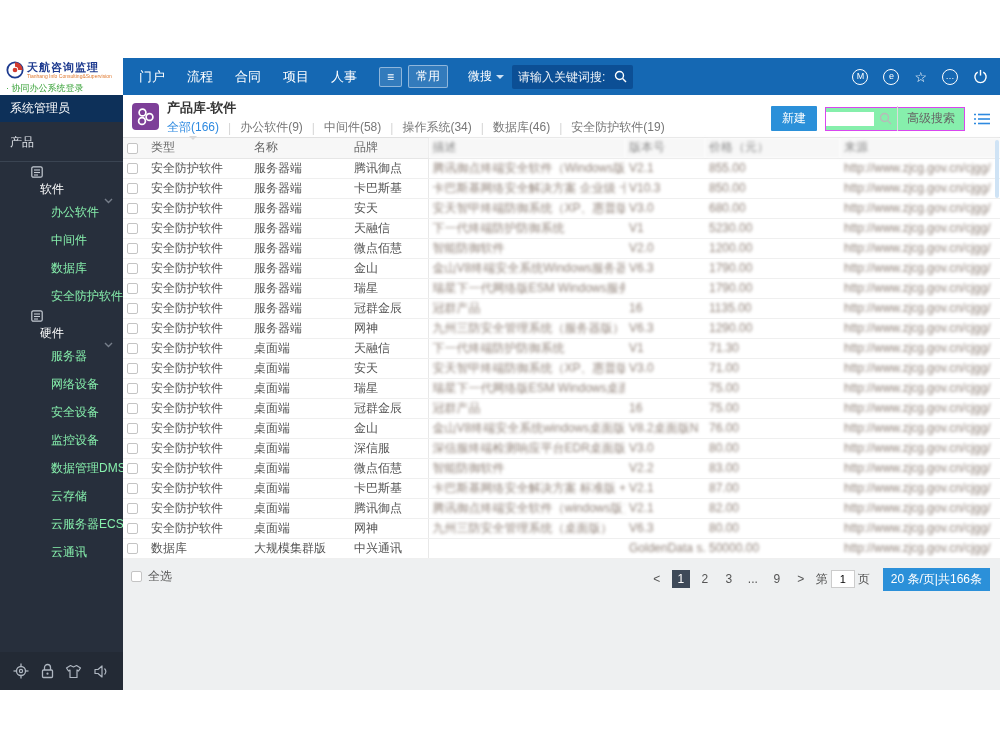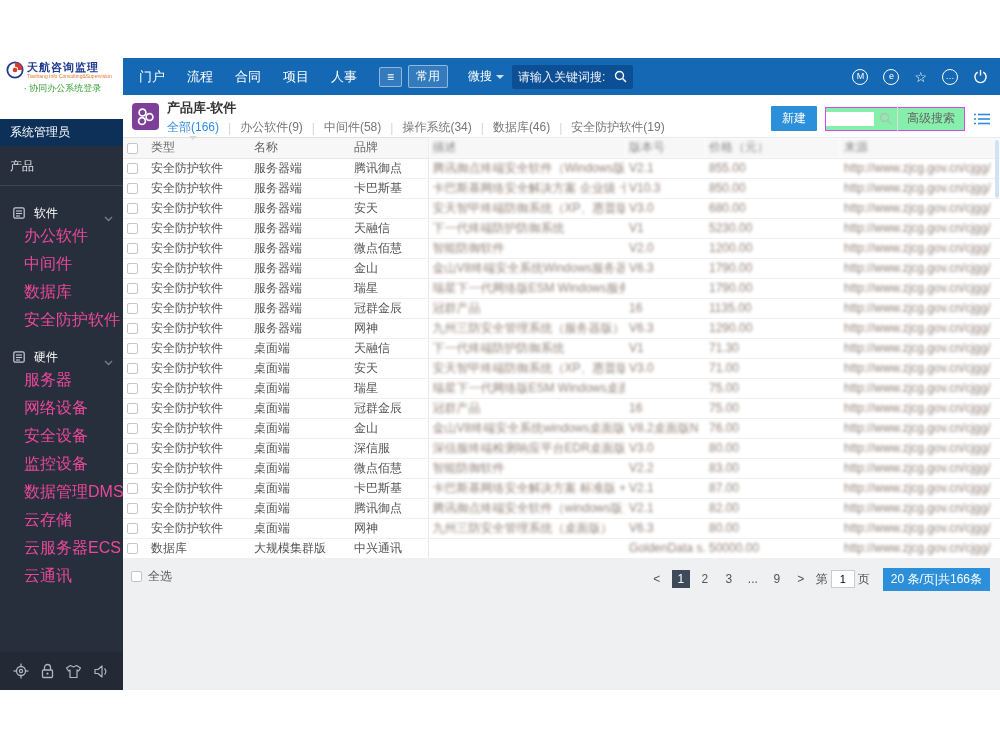--- a/index.html
+++ b/index.html
@@ -7,44 +7,44 @@
   .page { position:relative; width:1000px; height:750px; background:#fff; overflow:hidden; }
   .app { position:absolute; left:0; top:58px; width:1000px; height:632px; }
 
   
   .topbar { height:37px; display:flex; }
   .logo-area { width:123px; background:#fff; padding:3px 4px 0 6px; }
   .logo-row { display:flex; align-items:flex-start; }
   .logo-icon { width:18px; height:18px; display:inline-block; margin-right:3px; }
   .logo-title { font-size:11px; font-weight:bold; color:#1d3a8f; letter-spacing:1px; line-height:12px; }
   .logo-sub { font-size:5px; color:#e07a30; line-height:6px; white-space:nowrap; overflow:hidden; }
-  .logo-tagline { font-size:9px; color:#3aa33a; text-align:center; margin-top:3px; }
+  .logo-tagline { font-size:9px; color:#3aa33a; text-align:left; margin-top:3px; }
   .nav { flex:1; background:#1568b3; display:flex; align-items:center; color:#fff; padding-left:16px; position:relative; }
   .nav-item { font-size:13px; margin-right:22px; cursor:pointer; }
   .nav-btn { font-size:12px; background:rgba(255,255,255,.13); border:1px solid rgba(255,255,255,.45); padding:2px 7px; margin-right:6px; border-radius:2px; cursor:pointer; }
   .wesearch { display:flex; align-items:center; margin-left:14px; font-size:12px; cursor:pointer; }
   .caret { width:0; height:0; border:4px solid transparent; border-top-color:#cfe2f4; margin:4px 0 0 4px; }
   .nav-search { display:flex; align-items:center; background:#0c4f95; border-radius:2px; margin-left:8px; padding:0 6px; height:24px; }
   .nav-search input { background:transparent; border:none; outline:none; color:#fff; font-size:12px; width:96px; font-family:inherit; }
   .nav-search input::placeholder { color:rgba(255,255,255,.92); }
   .nav-icons { margin-left:auto; margin-right:12px; display:flex; align-items:center; gap:15px; }
   .cicon { width:16px; height:16px; border:1px solid #fff; border-radius:50%; font-size:9px; display:flex; align-items:center; justify-content:center; cursor:pointer; line-height:1; }
   .staricon { font-size:14px; cursor:pointer; }
   .svgicon { display:inline-flex; cursor:pointer; }
 
   
   .body { display:flex; height:595px; }
-  .sidebar { width:123px; background:#272f3c; color:#c5cbd3; position:relative; flex-shrink:0;margin-top:24px; }
+  .sidebar { width:123px; background:#272f3c; color:#c5cbd3; position:relative; flex-shrink:0; }
   .sidebar-role { height:27px; line-height:27px; background:#0d3059; color:#fff; font-size:12px; padding-left:10px; }
   .sidebar-section { font-size:12px; color:#dfe3e8; padding:12px 22px 10px 10px; cursor:pointer; }
   .sidebar-divider { border-bottom:1px solid #3a4452; margin:0 0 4px 0; }
-  .group-header { display:flex; align-items:flex-end; height:32px; padding:0 10px 0 13px; font-size:12px; color:#fff; cursor:pointer; }
+  .group-header { display:flex; align-items:flex-start; height:32px; padding:0 10px 0 31px; font-size:12px; color:#fff; cursor:pointer;flex-direction:column; }
   .group-header .g-label { margin-left:9px; }
   .group-header .g-chev { margin-left:auto; opacity:.7; display:inline-flex; }
-  .group-item { height:28px; line-height:28px; padding-left:24px; font-size:16px; color:#ec4899; cursor:pointer; white-space:nowrap; }
+  .group-item { height:28px; line-height:28px; padding-left:51px; font-size:12px; color:#86efac; cursor:pointer; white-space:nowrap; }
   .sidebar-footer { position:absolute; bottom:0; left:0; right:0; height:38px; background:#232a35; display:flex; align-items:center; justify-content:space-around; padding:0 8px; }
   .sf-icon { display:inline-flex; cursor:pointer; }
 
   
   .main { flex:1; background:#eef0f1; display:flex; flex-direction:column; position:relative; }
   .content-header { background:#fff; border-bottom:1px solid #e0e0e0; height:43px; position:relative; padding:5px 10px 0 10px; }
   .title-icon { position:absolute; left:9px; top:8px; width:27px; height:27px; }
   .header-text { margin-left:34px; }
   .page-title { font-size:13px; font-weight:bold; color:#333; line-height:16px; }
   .tabs { display:flex; align-items:center; font-size:12px; color:#777; margin-top:3px; }

